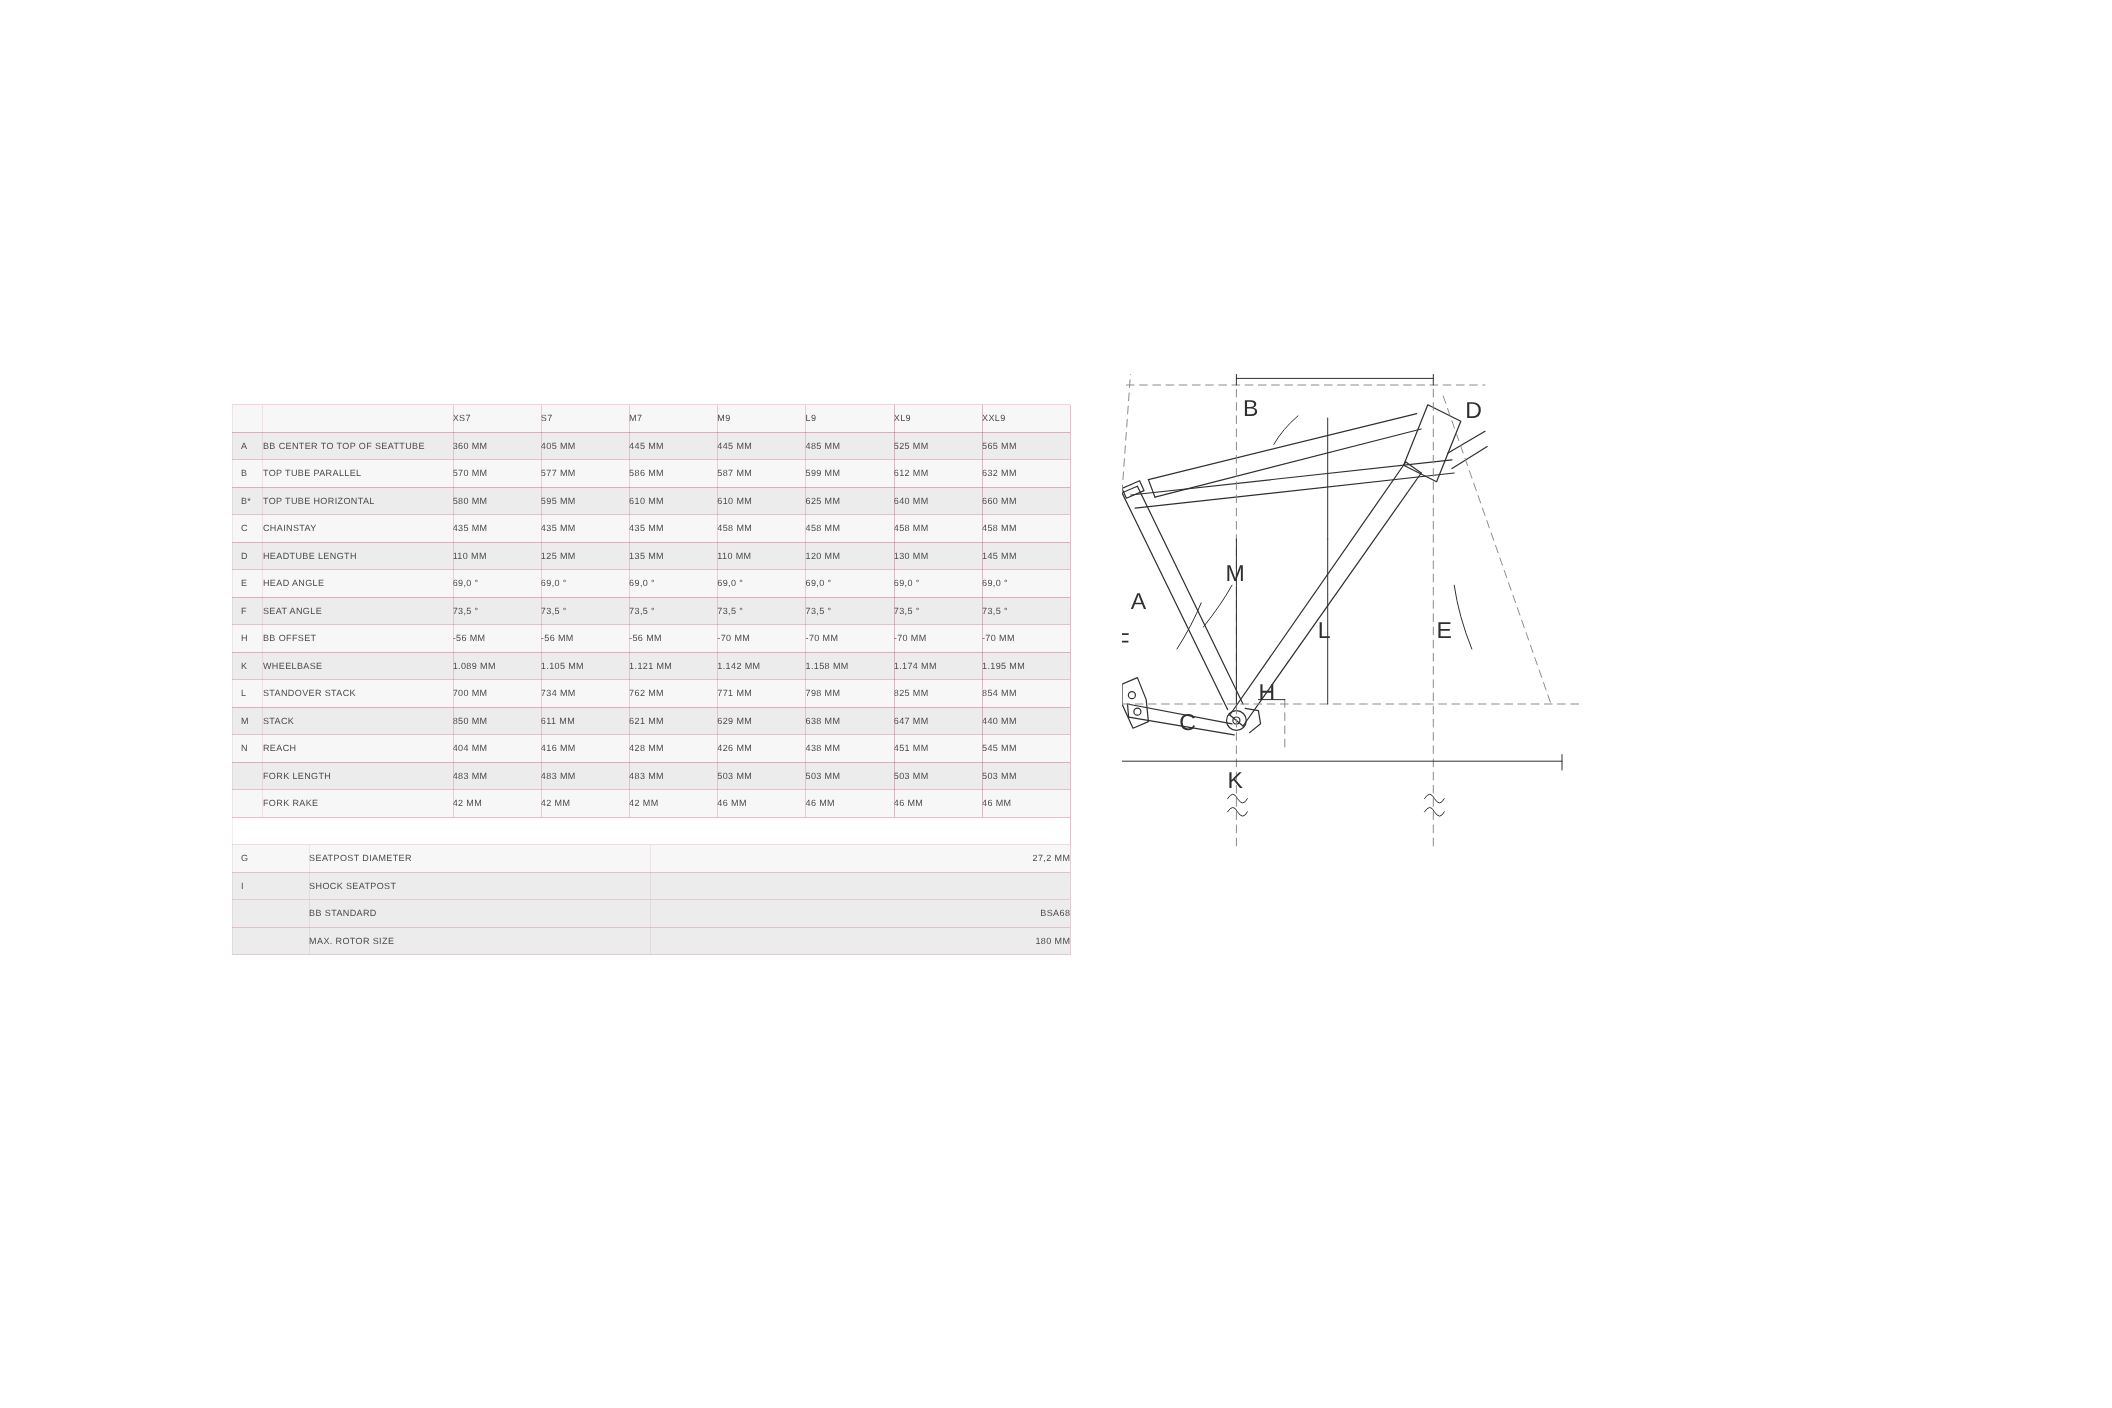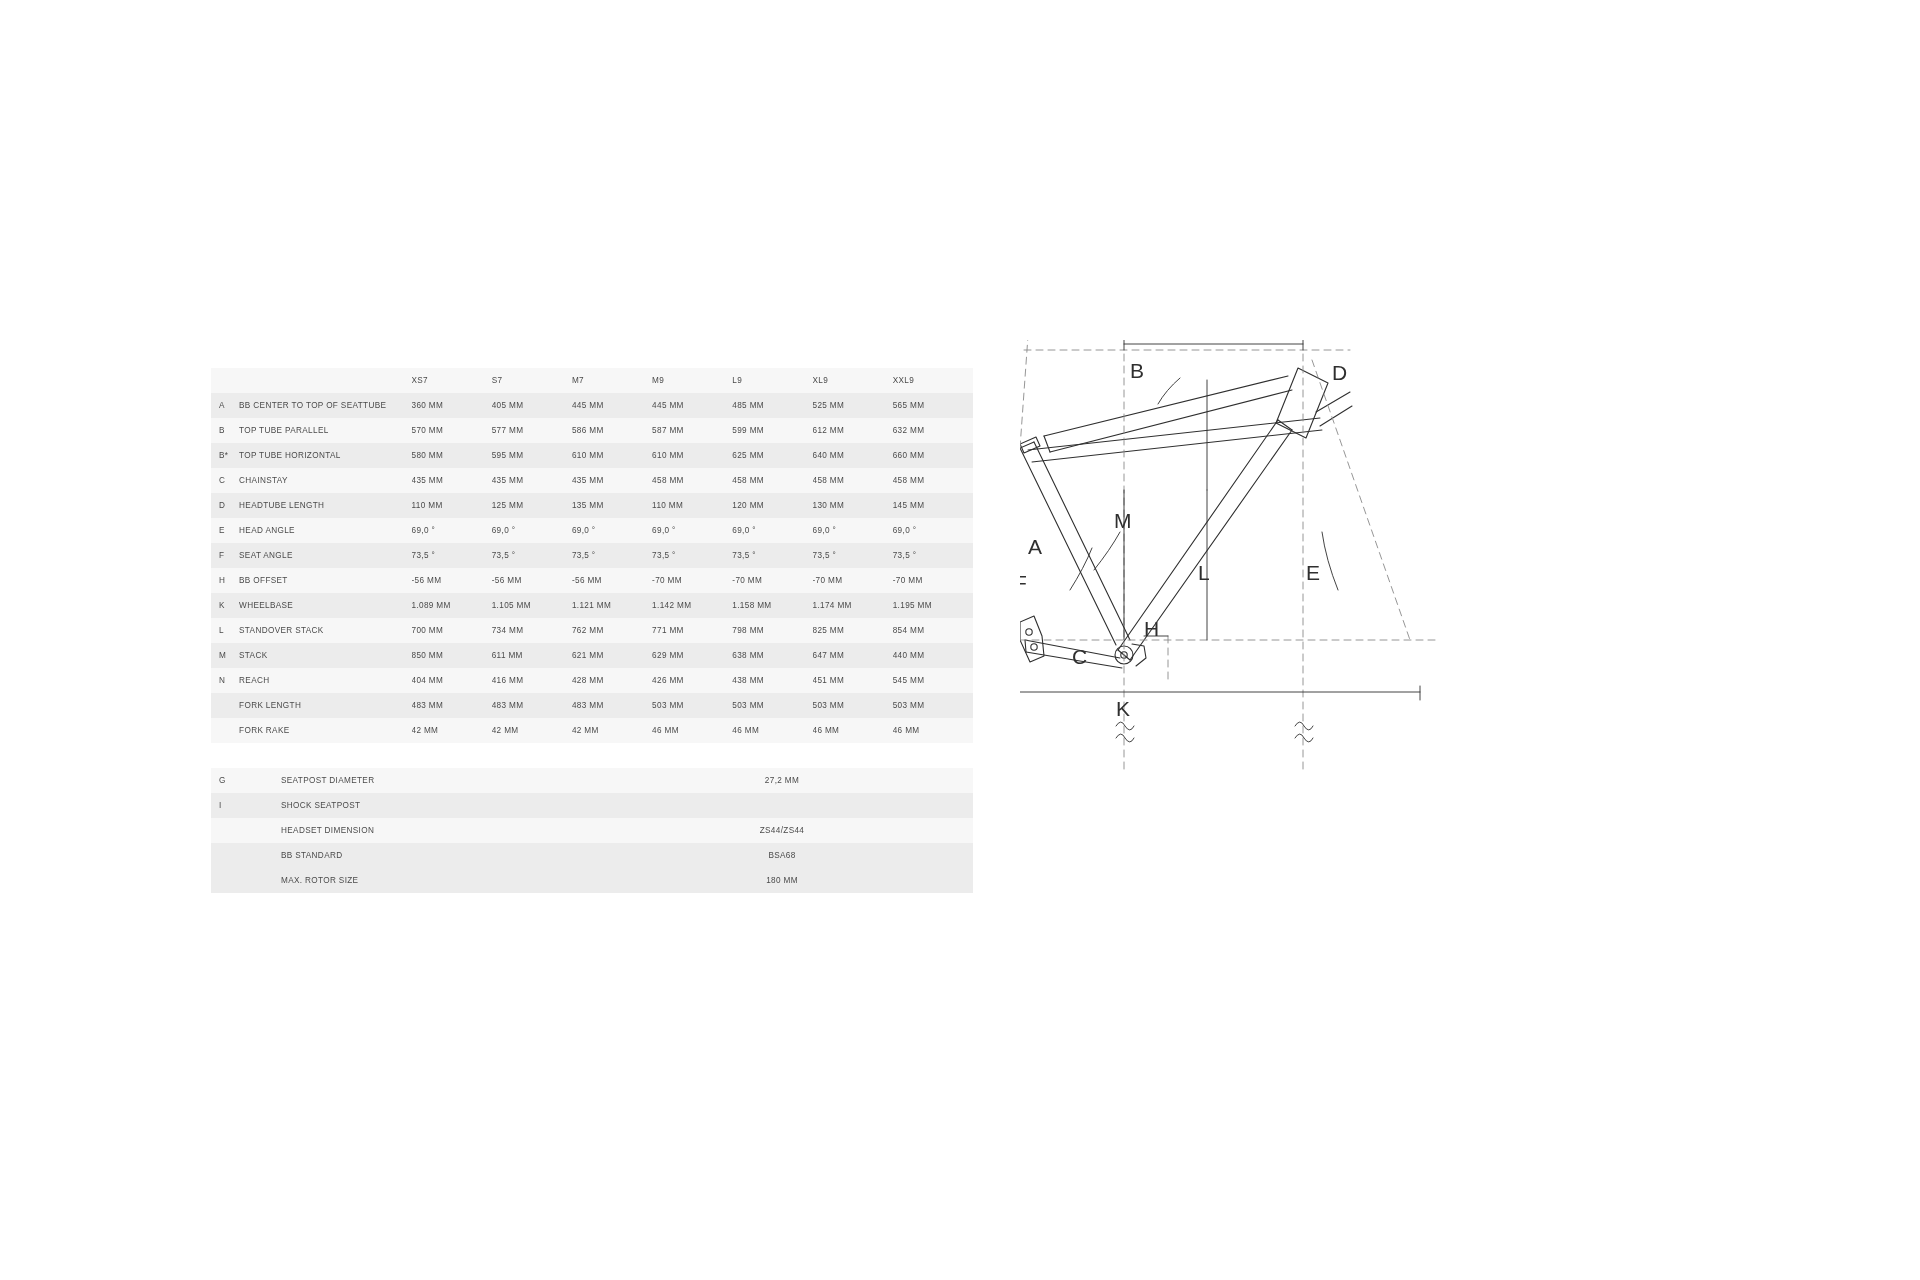--- a/index.html
+++ b/index.html
@@ -66,21 +66,21 @@
     padding: 0;
     height: 25px;
     vertical-align: middle;
     font-size: 8.2px;
     letter-spacing: 0.35px;
     color: #4a4a4a;
     white-space: nowrap;
   }
   .c2-code  { width: 70px; padding-left: 8px !important; }
   .c2-label { width: 310px; }
-  .c2-val   { text-align: center; }
+  .c2-val   { text-align: right; }
 
   
   #drawing {
     position: absolute;
     left: 1020px;
     top: 340px;
     width: 730px;
     height: 620px;
   }
   #drawing svg { display: block; }
@@ -297,25 +297,20 @@
         <tr class="plain">
           <td class="c2-code">G</td>
           <td class="c2-label">SEATPOST DIAMETER</td>
           <td class="c2-val">27,2 MM</td>
         </tr>
         <tr class="zebra">
           <td class="c2-code">I</td>
           <td class="c2-label">SHOCK SEATPOST</td>
           <td class="c2-val"></td>
         </tr>
-        <tr class="plain">
-          <td class="c2-code"></td>
-          <td class="c2-label">HEADSET DIMENSION</td>
-          <td class="c2-val">ZS44/ZS44</td>
-        </tr>
         <tr class="zebra">
           <td class="c2-code"></td>
           <td class="c2-label">BB STANDARD</td>
           <td class="c2-val">BSA68</td>
         </tr>
         <tr class="zebra">
           <td class="c2-code"></td>
           <td class="c2-label">MAX. ROTOR SIZE</td>
           <td class="c2-val">180 MM</td>
         </tr>

